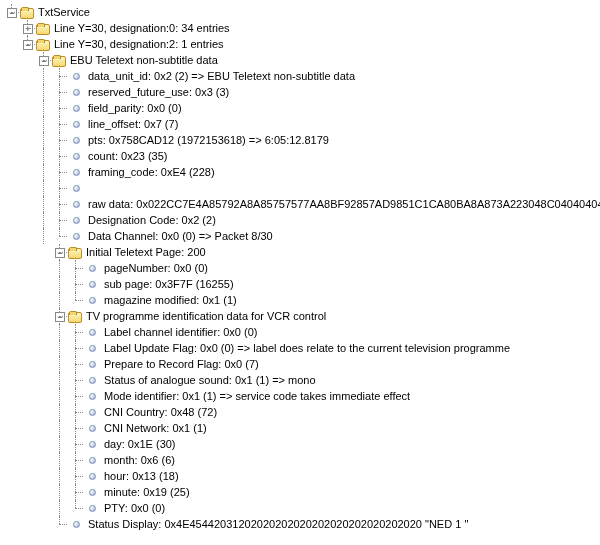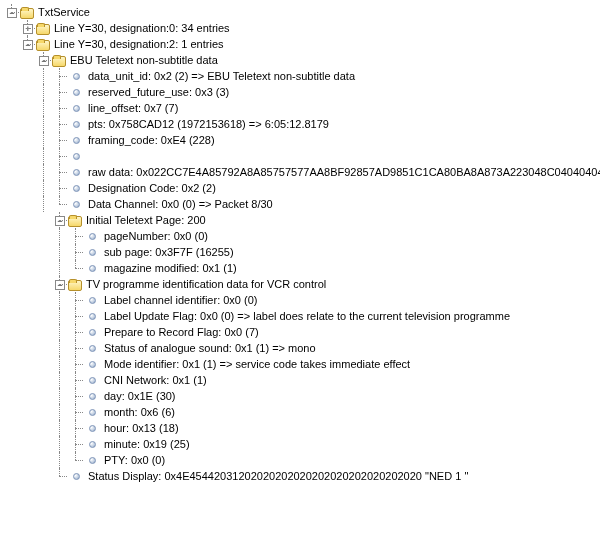--- a/index.html
+++ b/index.html
@@ -89,36 +89,52 @@
         <span class="conn tee"></span>
         <span class="ico bullet"></span>
         <span class="label">reserved_future_use: 0x3 (3)</span>
       </div>
       <div class="row">
         <span class="spacer"></span>
         <span class="spacer"></span>
         <span class="conn vline"></span>
         <span class="conn tee"></span>
         <span class="ico bullet"></span>
+        <span class="label">field_parity: 0x0 (0)</span>
+      </div>
+      <div class="row">
+        <span class="spacer"></span>
+        <span class="spacer"></span>
+        <span class="conn vline"></span>
+        <span class="conn tee"></span>
+        <span class="ico bullet"></span>
         <span class="label">line_offset: 0x7 (7)</span>
       </div>
       <div class="row">
         <span class="spacer"></span>
         <span class="spacer"></span>
         <span class="conn vline"></span>
         <span class="conn tee"></span>
         <span class="ico bullet"></span>
         <span class="label">pts: 0x758CAD12 (1972153618) =&gt; 6:05:12.8179</span>
       </div>
       <div class="row">
         <span class="spacer"></span>
         <span class="spacer"></span>
         <span class="conn vline"></span>
         <span class="conn tee"></span>
         <span class="ico bullet"></span>
+        <span class="label">count: 0x23 (35)</span>
+      </div>
+      <div class="row">
+        <span class="spacer"></span>
+        <span class="spacer"></span>
+        <span class="conn vline"></span>
+        <span class="conn tee"></span>
+        <span class="ico bullet"></span>
         <span class="label">framing_code: 0xE4 (228)</span>
       </div>
       <div class="row">
         <span class="spacer"></span>
         <span class="spacer"></span>
         <span class="conn vline"></span>
         <span class="conn tee"></span>
         <span class="ico bullet"></span>
       </div>
       <div class="row">
@@ -237,20 +253,29 @@
         <span class="label">Status of analogue sound: 0x1 (1) =&gt; mono</span>
       </div>
       <div class="row">
         <span class="spacer"></span>
         <span class="spacer"></span>
         <span class="spacer"></span>
         <span class="conn vline"></span>
         <span class="conn tee"></span>
         <span class="ico bullet"></span>
         <span class="label">Mode identifier: 0x1 (1) =&gt; service code takes immediate effect</span>
+      </div>
+      <div class="row">
+        <span class="spacer"></span>
+        <span class="spacer"></span>
+        <span class="spacer"></span>
+        <span class="conn vline"></span>
+        <span class="conn tee"></span>
+        <span class="ico bullet"></span>
+        <span class="label">CNI Country: 0x48 (72)</span>
       </div>
       <div class="row">
         <span class="spacer"></span>
         <span class="spacer"></span>
         <span class="spacer"></span>
         <span class="conn vline"></span>
         <span class="conn tee"></span>
         <span class="ico bullet"></span>
         <span class="label">CNI Network: 0x1 (1)</span>
       </div>

